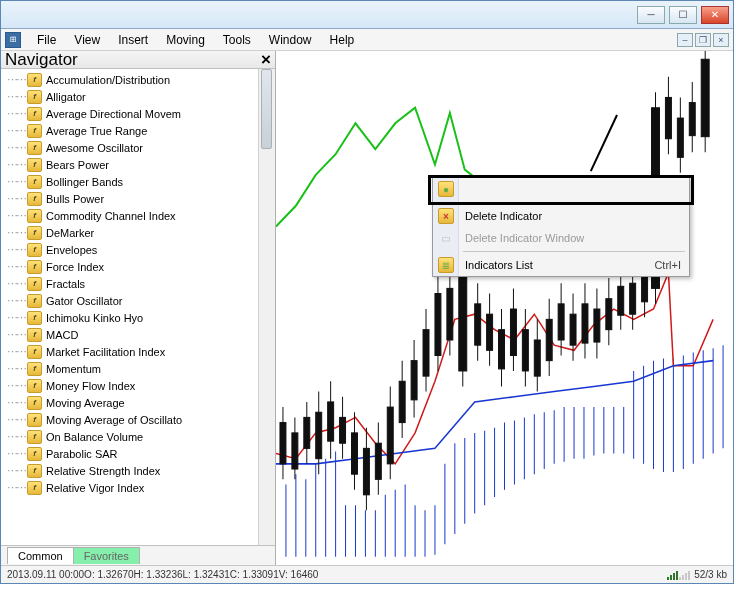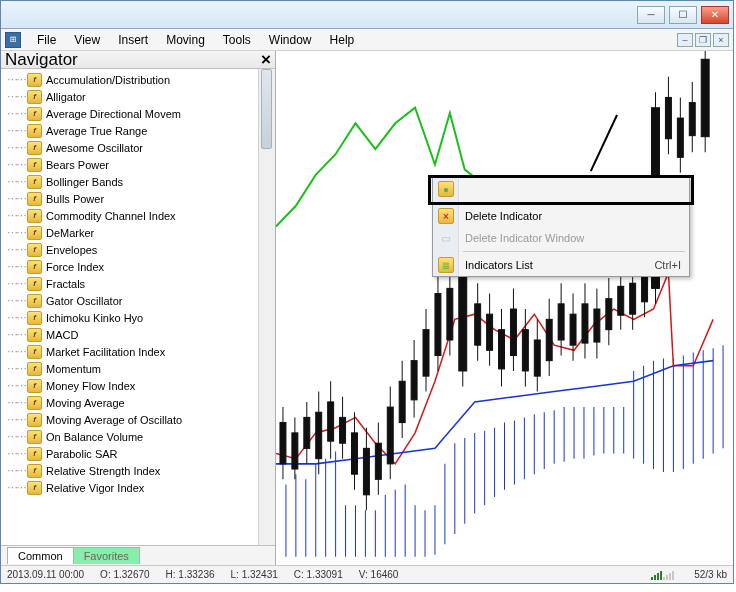--- a/index.html
+++ b/index.html
@@ -51,21 +51,21 @@
 .ctx-item{position:relative;height:22px;display:flex;align-items:center;padding-left:32px;padding-right:8px;cursor:default;}
 .ctx-item.disabled{color:#9a9a9a;}
 .ctx-sep{height:1px;background:#c8c8c8;margin:2px 4px 2px 30px;}
 .ctx-icon{position:absolute;left:5px;width:16px;height:16px;display:flex;align-items:center;justify-content:center;font-size:10px;}
 .ctx-icon.yel{background:linear-gradient(#ffe27a,#e6b83a);border:1px solid #c89b2a;border-radius:2px;color:#6a4;}
 .ctx-icon.redx{background:linear-gradient(#ffe27a,#e6b83a);border:1px solid #c89b2a;border-radius:2px;color:#c33;font-weight:bold;}
 .ctx-icon.gray{color:#bbb;}
 .ctx-shortcut{margin-left:auto;color:#444;}
 .highlight-box{position:absolute;top:124px;left:152px;width:266px;height:30px;border:3px solid #000;pointer-events:none;}
 
-.statusbar{height:18px;background:#f4f4f4;border-top:1px solid #c8c8c8;display:flex;align-items:center;font-size:10px;padding:0 6px;gap:16px;color:#333;}
+.statusbar{height:18px;background:#f4f4f4;border-top:1px solid #c8c8c8;display:flex;align-items:center;font-size:10px;padding:0 6px;color:#333;}
 .status-sep{flex:1;}
 .net-icon{display:flex;align-items:flex-end;gap:1px;height:10px;margin-right:4px;}
 .net-bar{width:2px;background:#2a7a2a;}
 .net-bar.off{background:#c8c8c8;}
 </style>
 </head>
 <body>
 
 <div class="window">
 

